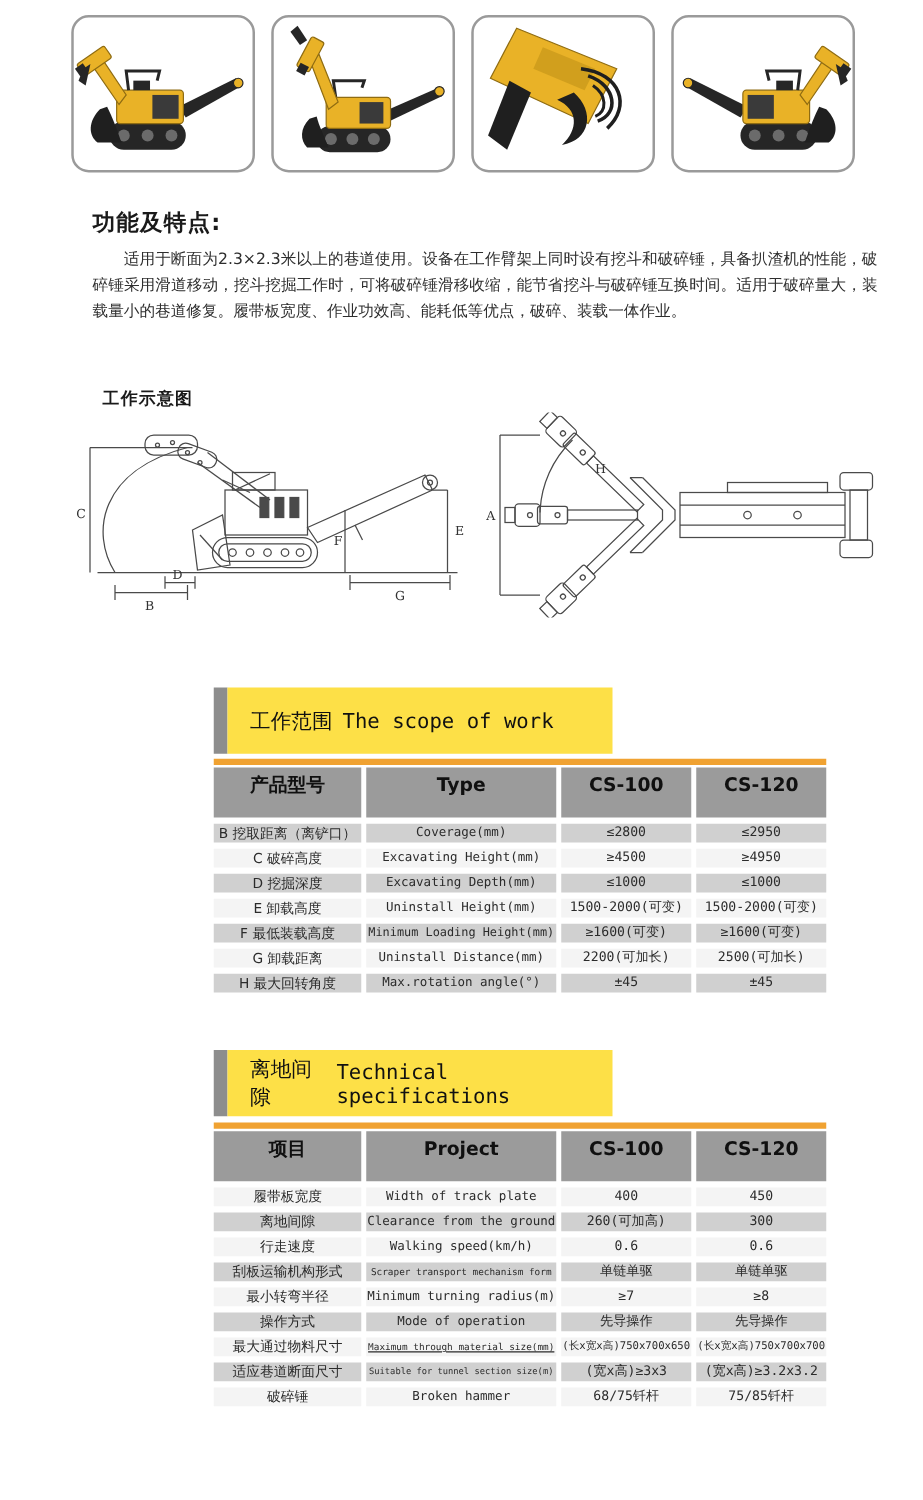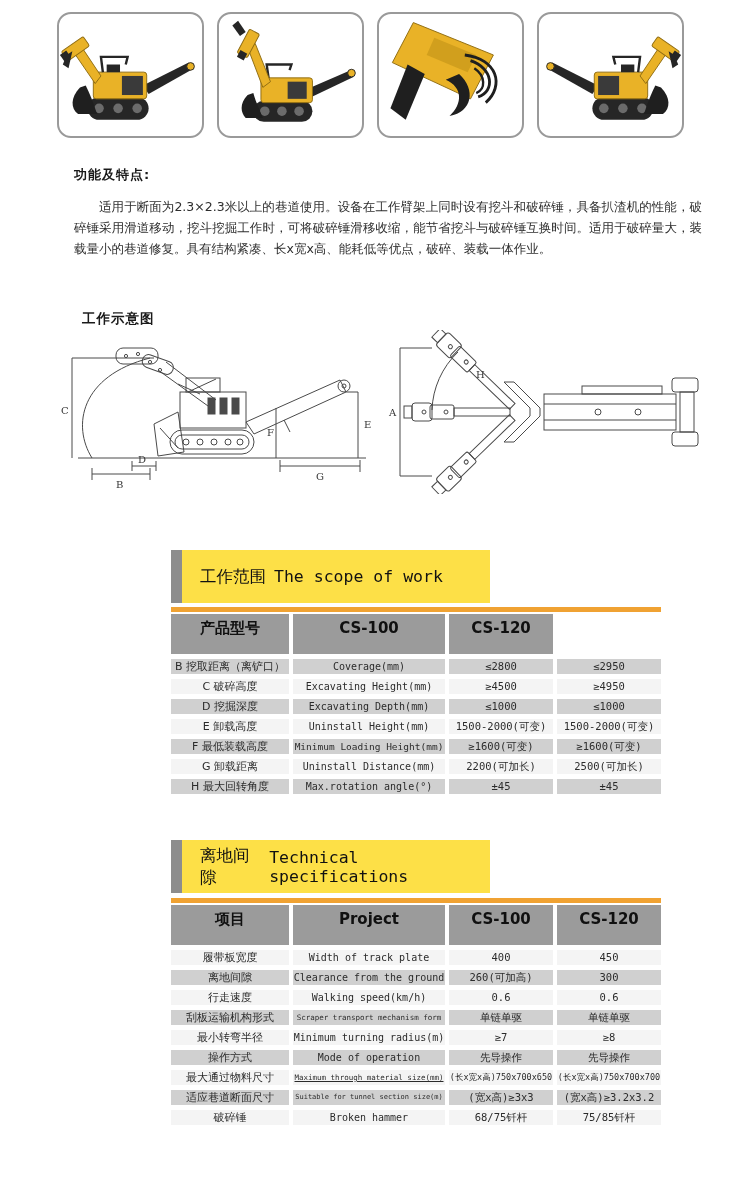--- a/index.html
+++ b/index.html
@@ -11,21 +11,21 @@
   }
   
   .gallery { position:absolute; left:57px; top:12px; width:630px; display:flex; gap:13px; }
   .thumb {
     width:147px; height:126px; background:#fff;
     border:2px solid #9a9a9a; border-radius:14px; overflow:hidden;
     display:flex; align-items:center; justify-content:center;
   }
   .thumb svg { width:100%; height:100%; }
   
-  .features-title { position:absolute; left:74px; top:166px; font-size:13px; font-weight:bold; color:#1a1a1a; letter-spacing:1px; }
+  .features-title { position:absolute; left:74px; top:166px; font-size:18px; font-weight:bold; color:#1a1a1a; letter-spacing:1px; }
   .features-text  { position:absolute; left:74px; top:196px; width:628px; font-size:12.5px; line-height:21px; color:#2e2e2e; text-indent:2em; text-align:justify; }
   
   .diagram-title { position:absolute; left:82px; top:310px; font-size:13.5px; font-weight:bold; color:#1a1a1a; letter-spacing:1px; }
   .diagram-side { position:absolute; left:58px;  top:332px; width:324px; height:160px; }
   .diagram-top  { position:absolute; left:386px; top:330px; width:350px; height:164px; }
   .diagram-side svg, .diagram-top svg { width:100%; height:100%; }
   .dim-label { font-family:"DejaVu Serif", serif; font-size:10px; fill:#333; }
   
   .section { position:absolute; left:171px; width:320px; height:53px; }
   .section .bar { position:absolute; left:0; top:0; width:11px; height:53px; background:#8d8d8d; }
@@ -133,21 +133,21 @@
             <rect x="1" y="30" width="8" height="8" fill="#262626"></rect>
           </g>
           <polygon points="8,42 14,38 10,56 4,52" fill="#262626"></polygon>
           <path d="M22,76 C12,86 12,98 20,104 L40,104 C36,92 32,82 28,74 Z" fill="#1f1f1f"></path>
         </g>
       </svg>
     </div>
   </div>
 
   <div class="features-title">功能及特点:</div>
-  <div class="features-text">适用于断面为2.3×2.3米以上的巷道使用。设备在工作臂架上同时设有挖斗和破碎锤，具备扒渣机的性能，破碎锤采用滑道移动，挖斗挖掘工作时，可将破碎锤滑移收缩，能节省挖斗与破碎锤互换时间。适用于破碎量大，装载量小的巷道修复。具有结构紧凑、长x宽x高、能耗低等优点，破碎、装载一体作业。</div>
+  <div class="features-text">适用于断面为2.3×2.3米以上的巷道使用。设备在工作臂架上同时设有挖斗和破碎锤，具备扒渣机的性能，破碎锤采用滑道移动，挖斗挖掘工作时，可将破碎锤滑移收缩，能节省挖斗与破碎锤互换时间。适用于破碎量大，装载量小的巷道修复。履带板宽度、作业功效高、能耗低等优点，破碎、装载一体作业。</div>
 
   <div class="diagram-title">工作示意图</div>
 
   <div class="diagram-side">
     <svg viewBox="0 0 324 160" fill="none" stroke="#4a4a4a" stroke-width="1">
 
       <line x1="20" y1="126" x2="308" y2="126"></line>
 
       <line x1="14" y1="26" x2="14" y2="126"></line>
       <line x1="14" y1="26" x2="96" y2="26"></line>
@@ -262,20 +262,21 @@
     <div class="box">
       <span>工作范围</span>
       <span>The scope of work</span>
     </div>
   </div>
 
   <div class="spec-table table-1">
     <div class="accent"></div>
     <div class="thead">
         <div class="th c0">产品型号</div>
+        <div class="th c1">Type</div>
         <div class="th c2">CS-100</div>
         <div class="th c3">CS-120</div>
       </div>
     <div class="tbody">
         <div class="tr dark">
           <div class="td c0">B 挖取距离（离铲口）</div>
           <div class="td c1">Coverage(mm)</div>
           <div class="td c2">≤2800</div>
           <div class="td c3">≤2950</div>
         </div>

